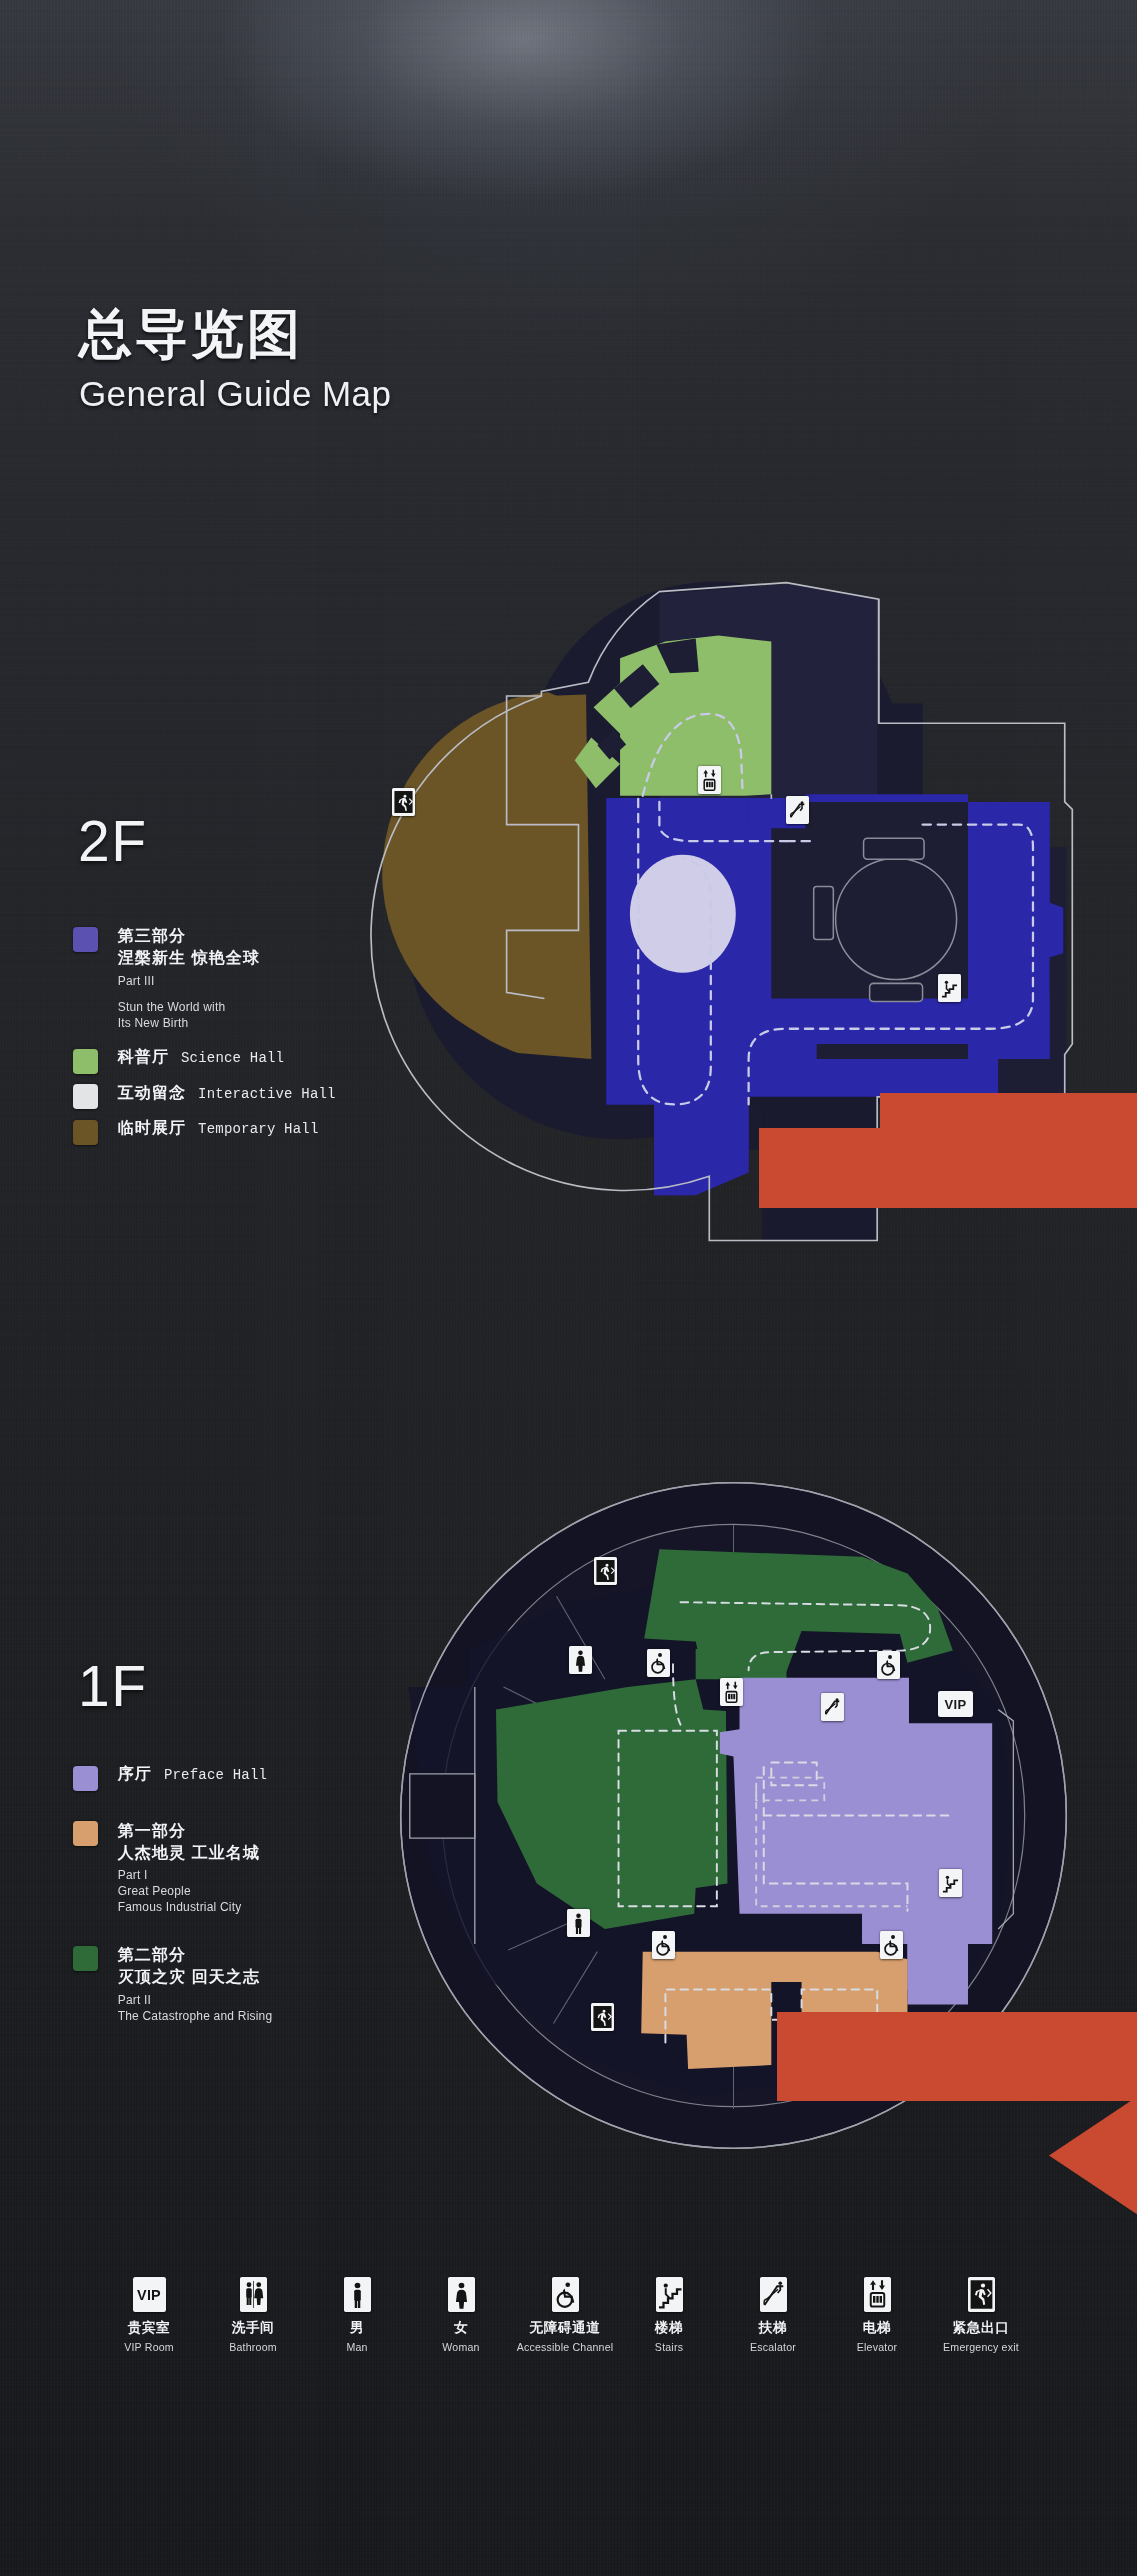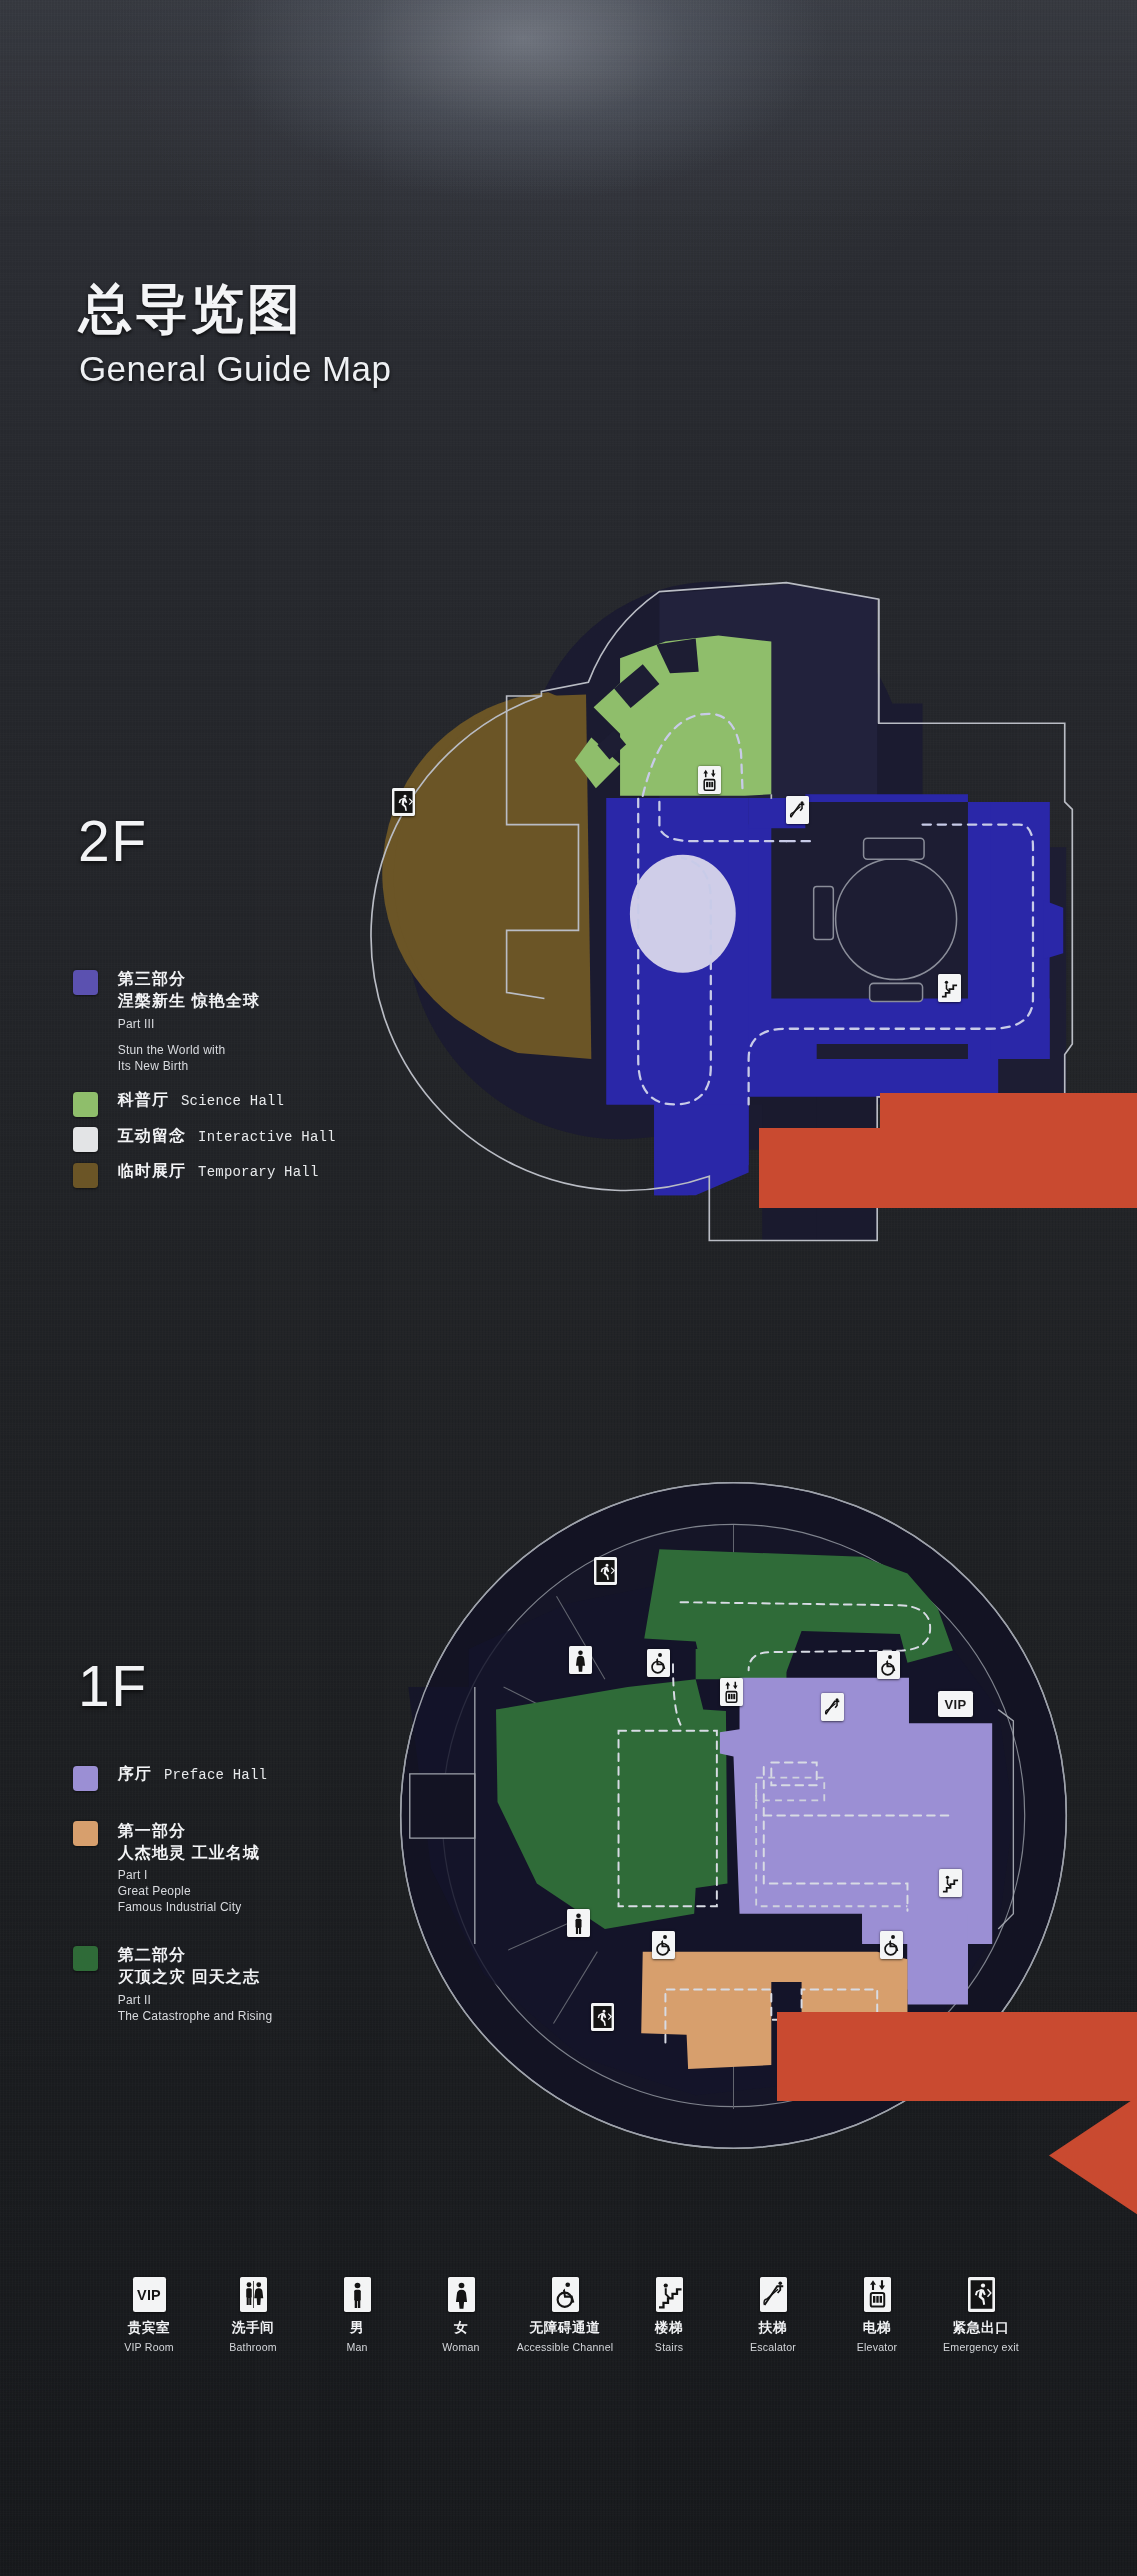--- a/index.html
+++ b/index.html
@@ -34,39 +34,39 @@
     content:"";
     position:absolute; left:0; right:0; top:0; height:227px;
     background: linear-gradient(180deg, rgba(255,255,255,0.045) 0%, rgba(255,255,255,0.0) 100%);
     pointer-events:none;
   }
 
   
   .title-block { position: absolute; left: 79px; top: 278px; z-index: 6; }
   .title-cn {
     font-size: 53px; line-height: 62px; font-weight: 700; color: #f3f4f6;
-    letter-spacing: 3px; text-shadow: 0 1.5px 3.8px rgba(0,0,0,.75);
+    letter-spacing: 3px; text-shadow: 0 1.5px 3.8px rgba(0,0,0,.75); margin-top: 25px;
   }
   .title-en {
     font-size: 35px; line-height: 42px; color: #eef0f3; font-weight: 400;
     letter-spacing: 0.4px; margin-top: 7.6px; text-shadow: 0 1.5px 3.8px rgba(0,0,0,.7);
   }
 
   
   .floor-label {
     position: absolute; z-index: 6;
     font-size: 57px; line-height: 57px; font-weight: 400; color: #f2f3f5;
     letter-spacing: 1.5px; text-shadow: 0 1.5px 4.5px rgba(0,0,0,.7);
   }
   #floor-2f { left: 78px; top: 813px; text-align: right; }
   #floor-1f { left: 78px; top: 1658px; }
 
   
   .legend { position: absolute; z-index: 6; }
-  #legend-2f { left: 73px; top: 968px; width: 325px; }
+  #legend-2f { left: 73px; top: 925px; width: 325px; }
   #legend-1f { left: 73px; top: 1764px; width: 325px; }
 
   .legend-row { display: flex; align-items: flex-start; }
   #legend-2f .legend-row + .legend-row { margin-top: 9px; }
   #legend-1f .legend-row + .legend-row { margin-top: 29px; }
 
   .swatch {
     width: 25px; height: 25px; border-radius: 3.8px; flex: 0 0 25px;
     margin-top: 1.5px; box-shadow: 0 0.8px 2.3px rgba(0,0,0,.55);
   }

